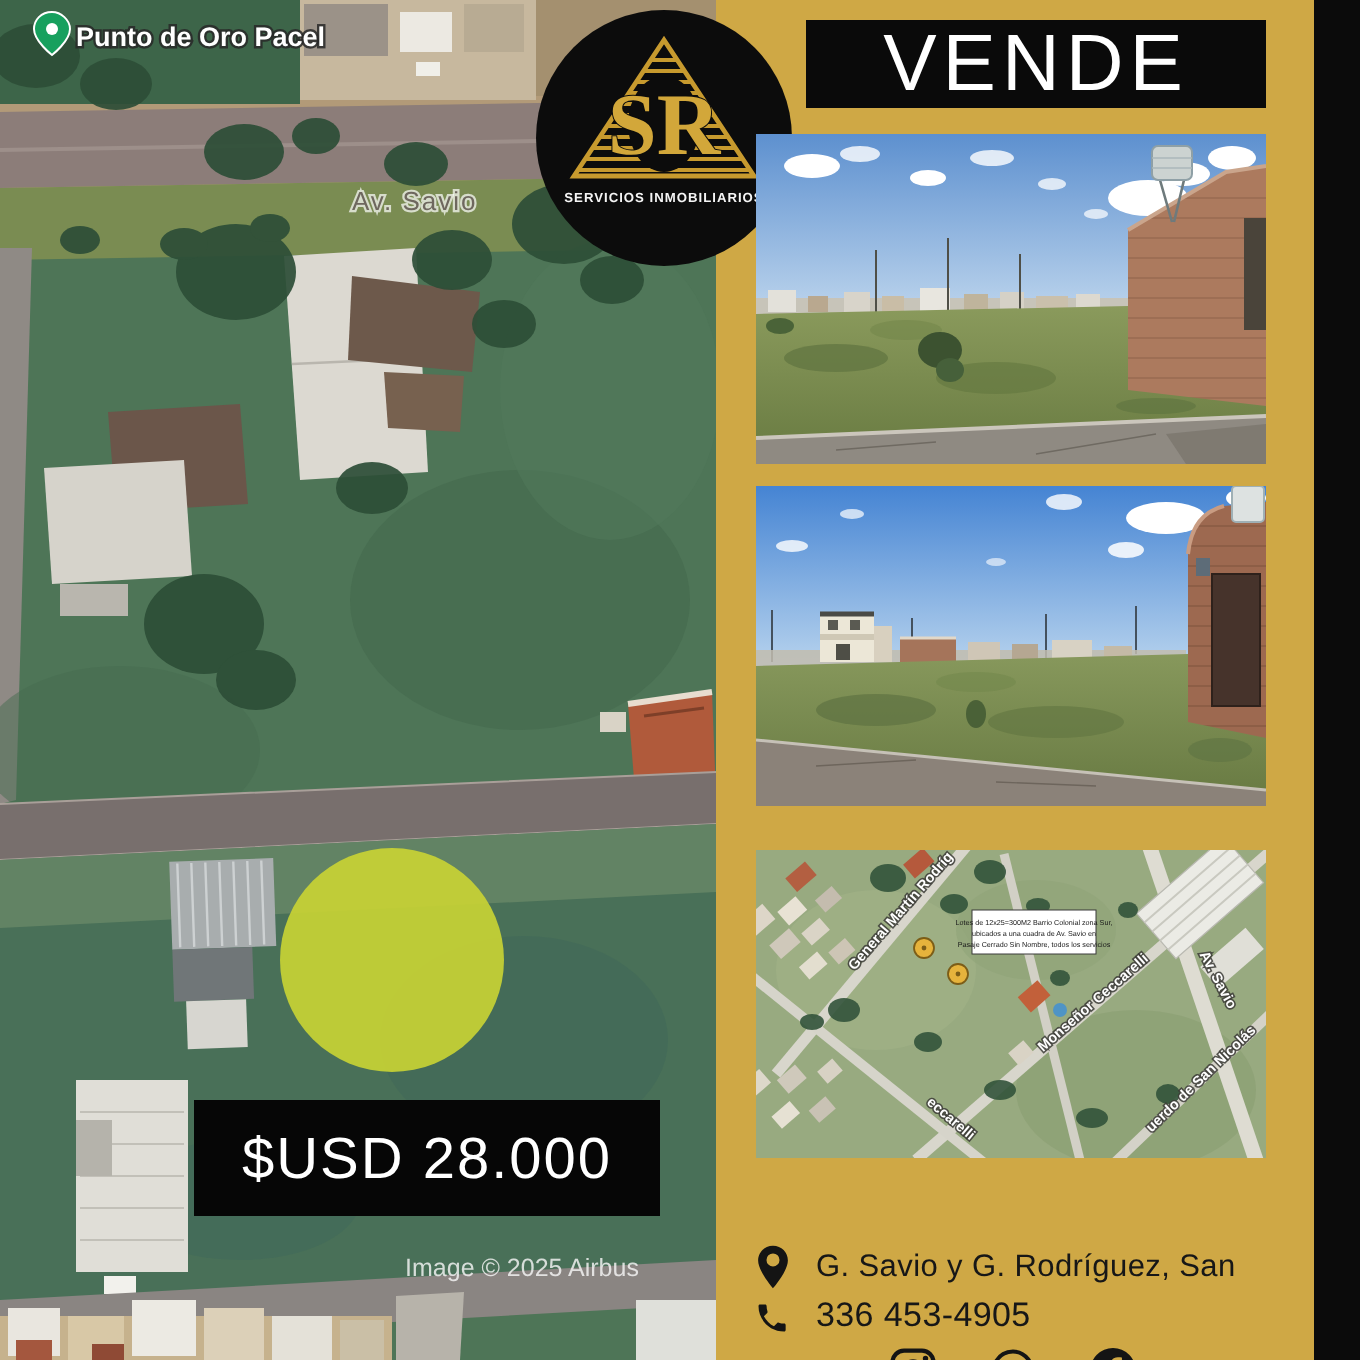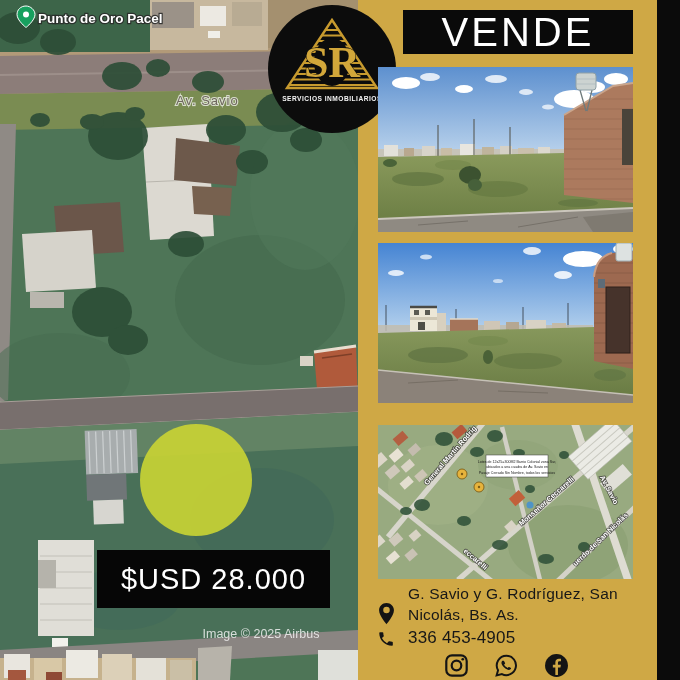--- a/index.html
+++ b/index.html
@@ -9,21 +9,21 @@
   .right-strip{left:657px;top:0;width:23px;height:680px;background:#0b0b0b;}
   .map-panel{left:0;top:0;width:358px;height:680px;}
   .vende{left:403px;top:10px;width:230px;height:44px;background:#0a0a0a;color:#fff;
          display:flex;align-items:center;justify-content:center;
          font-size:40px;letter-spacing:3px;font-weight:500;}
   .logo{left:267px;top:4px;width:130px;height:130px;}
   .photo1{left:378px;top:67px;width:255px;height:165px;}
   .photo2{left:378px;top:243px;width:255px;height:160px;}
   .minimap{left:378px;top:425px;width:255px;height:154px;}
   .contact{left:375px;top:583px;width:272px;color:#171717;}
-  .crow{display:flex;align-items:flex-end;}
+  .crow{display:flex;align-items:center;margin-top:38px;}
   .crow .txt{margin-left:11px;font-size:15.5px;line-height:21px;letter-spacing:.2px;}
   .crow.phone{margin-top:3px;align-items:center;}
   .crow.phone .txt{font-size:17px;line-height:20px;}
   .cicon{width:22px;display:flex;justify-content:center;flex:0 0 22px;margin-top:1px;}
   .socials{display:flex;justify-content:center;gap:25px;margin-top:5px;padding-right:10px;}
   .socials svg{display:block;}
   svg{display:block;}
 </style>
 </head>
 <body>
@@ -399,21 +399,20 @@
 
   <div class="abs contact">
     <div class="crow">
       <span class="cicon">
         <svg width="17" height="23" viewBox="0 0 24 32">
           <path d="M12 1C6 1 1.5 5.6 1.5 11.4 1.5 19 12 31 12 31s10.5-12 10.5-19.6C22.5 5.6 18 1 12 1zm0 14.6a4.6 4.6 0 1 1 0-9.2 4.6 4.6 0 0 1 0 9.2z" fill="#141414"></path>
         </svg>
       </span>
       <div class="txt">
         <span>G. Savio y G. Rodríguez, San</span><br>
-        <span>Nicolás, Bs. As.</span>
       </div>
     </div>
     <div class="crow phone">
       <span class="cicon">
         <svg width="18" height="18" viewBox="0 0 24 24">
           <path d="M6.6 10.8c1.5 2.9 3.8 5.2 6.7 6.7l2.2-2.2c.3-.3.7-.4 1-.2 1.1.4 2.4.6 3.6.6.6 0 1 .4 1 1V20c0 .6-.4 1-1 1C10.6 21 3 13.4 3 4c0-.6.4-1 1-1h3.4c.6 0 1 .4 1 1 0 1.3.2 2.5.6 3.6.1.4 0 .8-.2 1l-2.2 2.2z" fill="#141414"></path>
         </svg>
       </span>
       <div class="txt">336 453-4905</div>
     </div>

